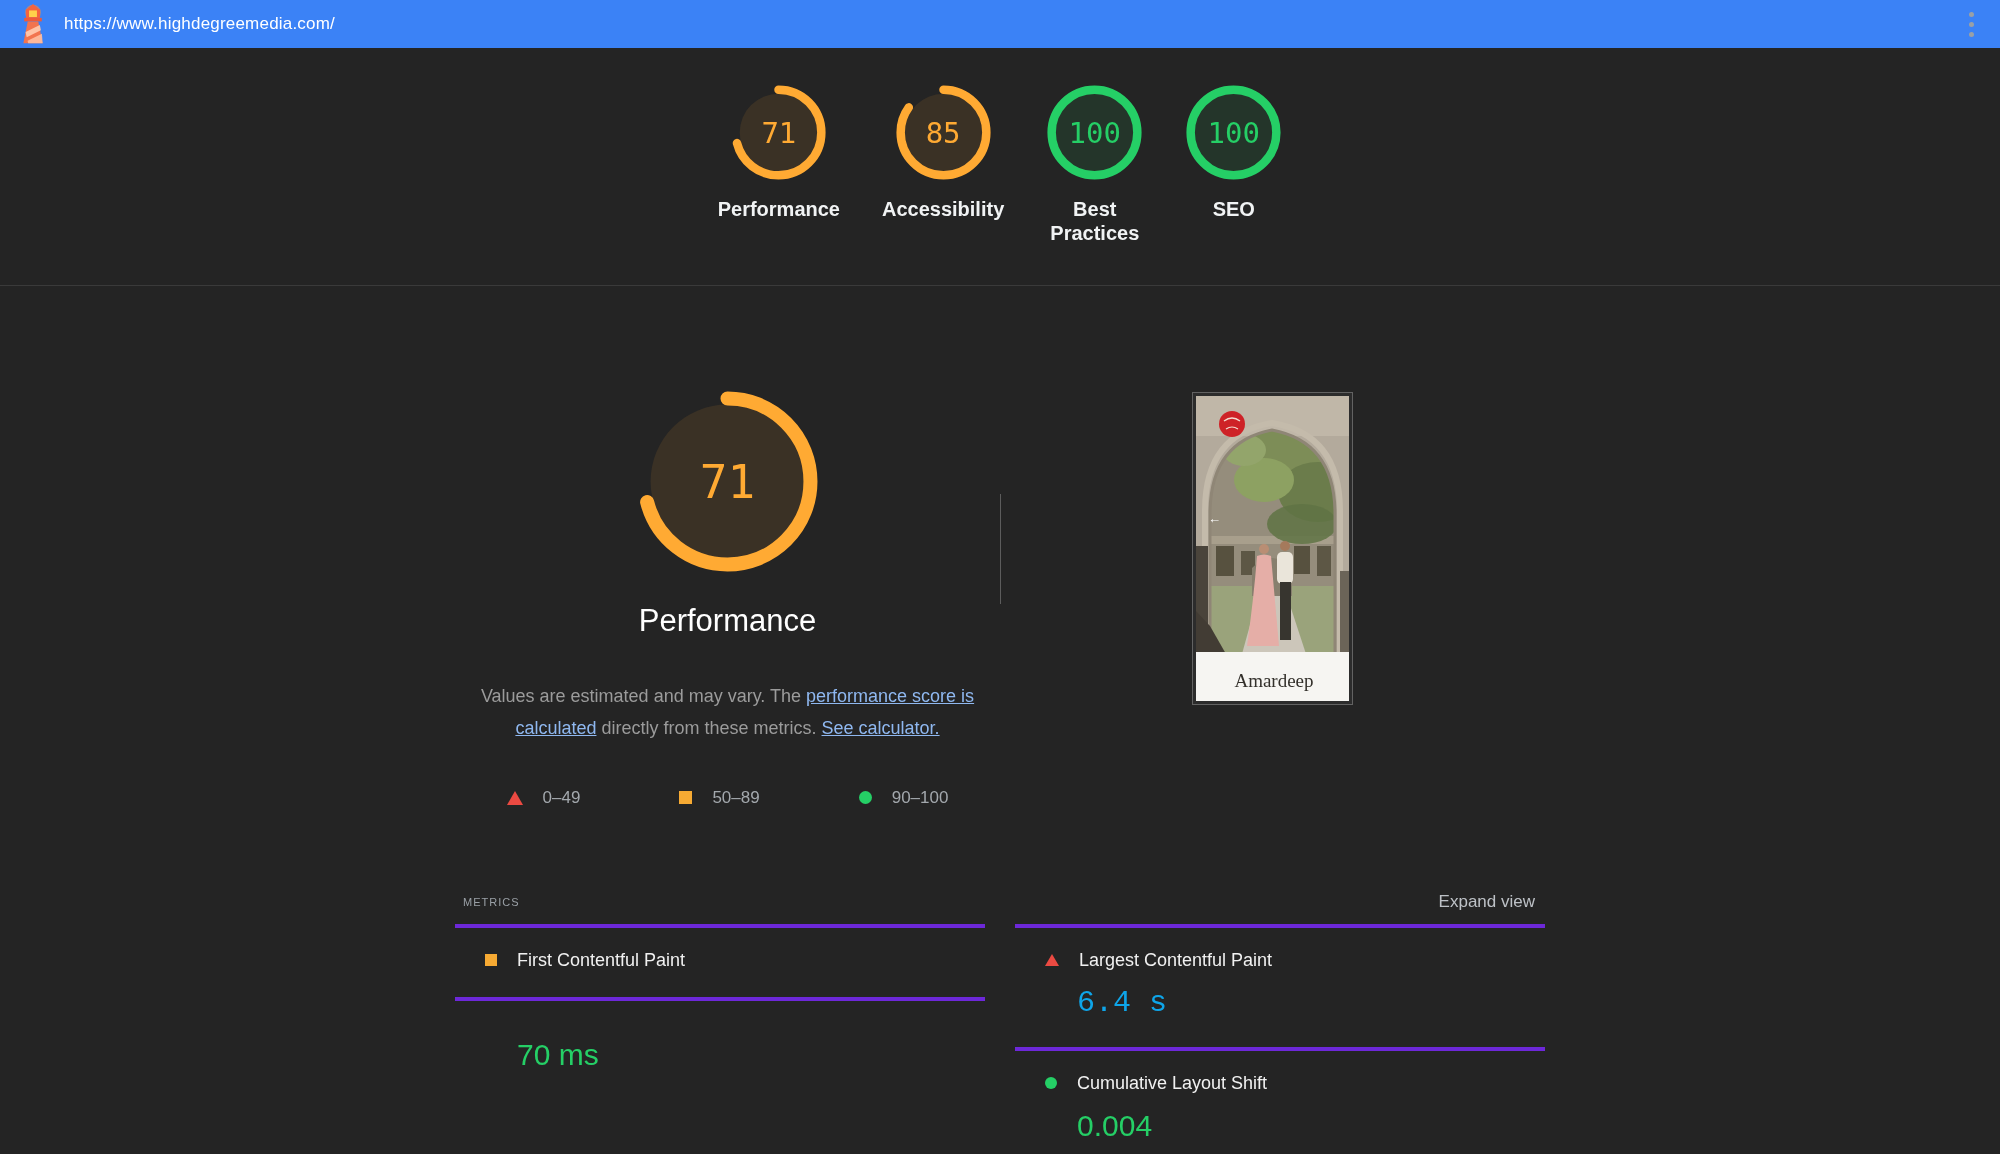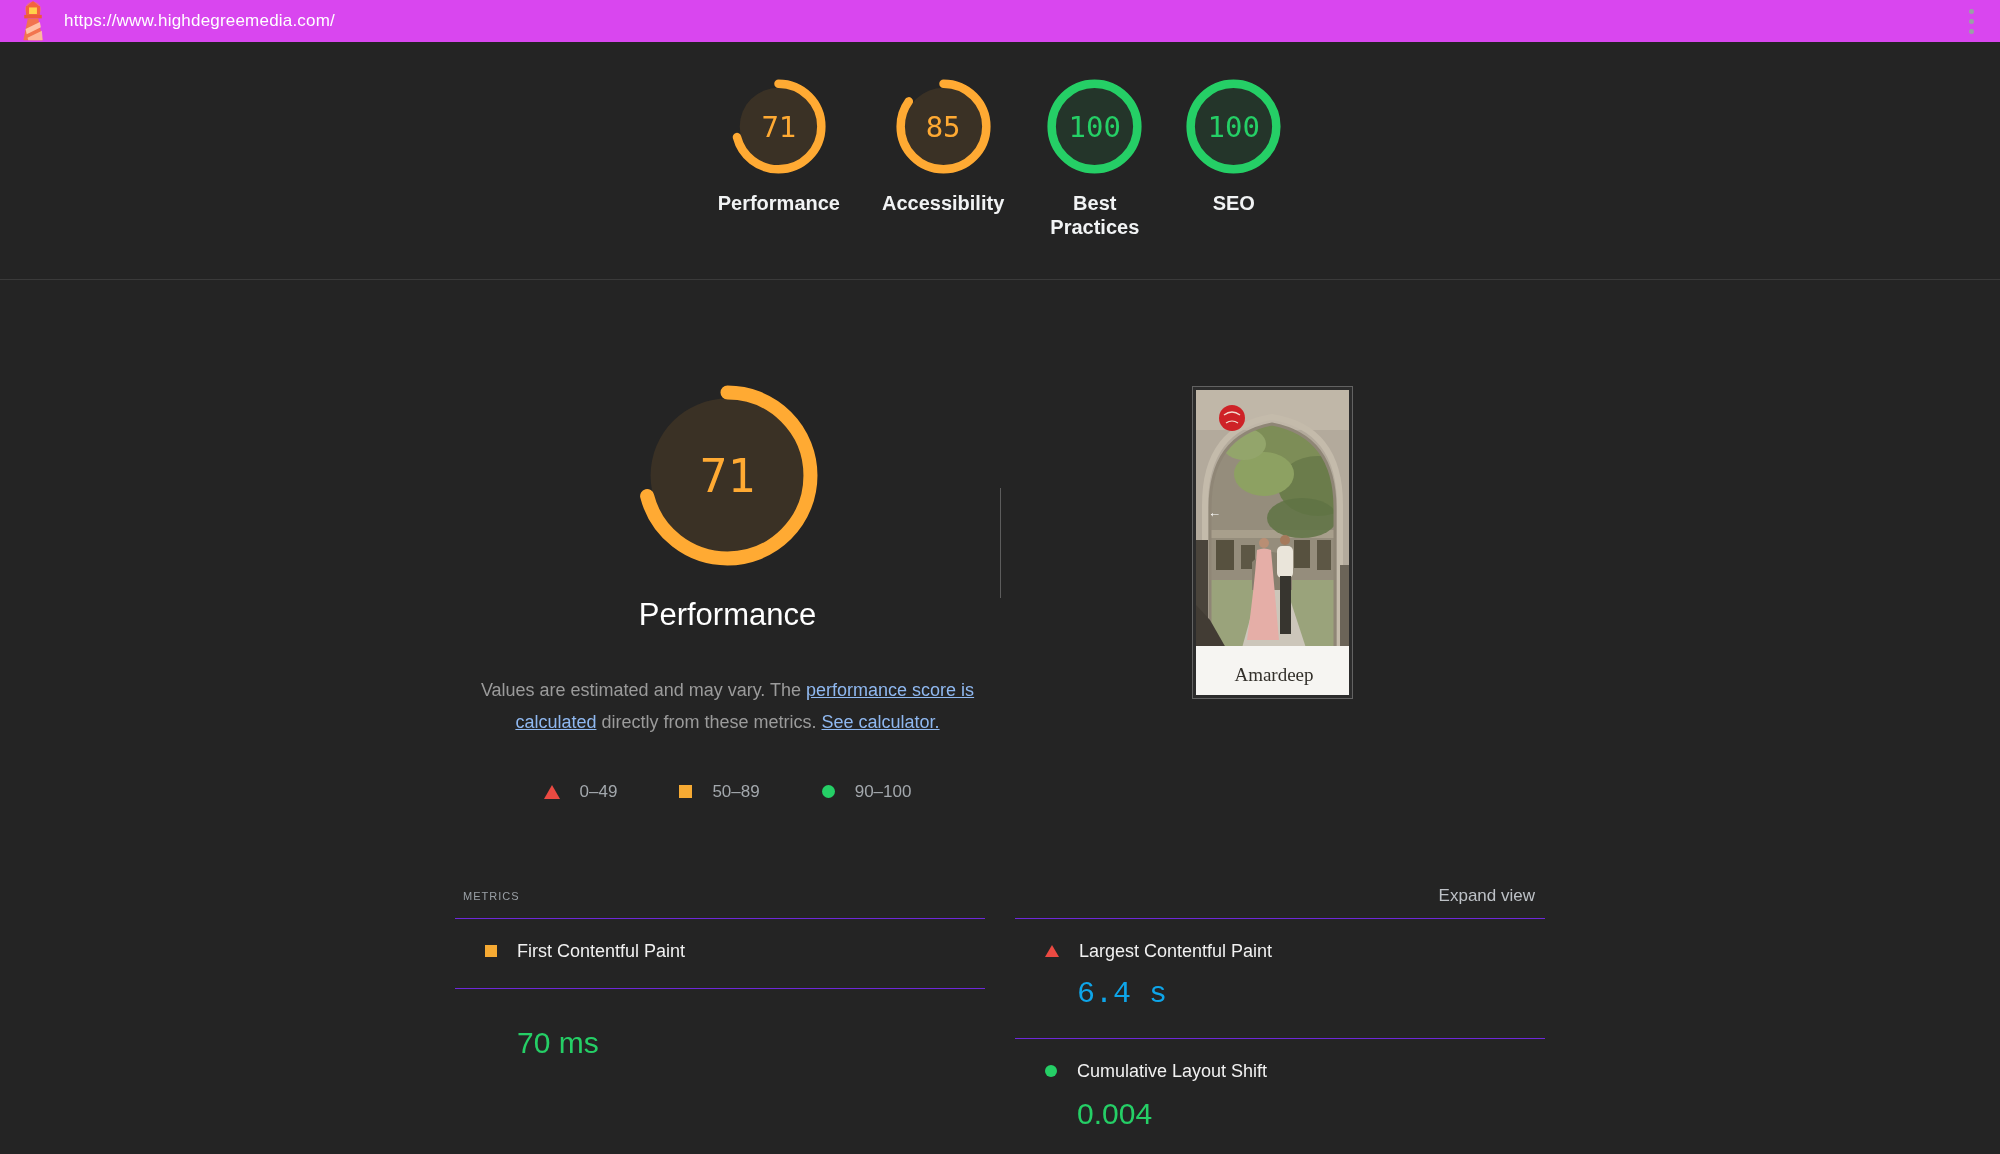--- a/index.html
+++ b/index.html
@@ -5,21 +5,21 @@
   html,body{margin:0;padding:0;overflow:hidden;}
   body{
     width:2000px;height:1154px;
     background:#242424;
     font-family:"Liberation Sans",sans-serif;
     color:#f1f3f4;
     position:relative;
   }
   
   .topbar{
-    height:42px;background:#d946ef;
+    height:48px;background:#3b82f6;
     display:flex;align-items:center;
     padding:0 20px 0 14px;box-sizing:border-box;
   }
   .lh-logo{width:38px;height:42px;margin-right:12px;flex:0 0 auto;}
   .url-text{font-size:17px;color:#fff;letter-spacing:.2px;}
   .topbar-spacer{flex:1;}
   .kebab{display:flex;flex-direction:column;gap:5px;padding:6px;cursor:pointer;}
   .kebab .dot{width:5px;height:5px;border-radius:50%;background:#9aa0a6;}
   
   .scores{
@@ -55,38 +55,38 @@
   .big-gauge{position:relative;width:181px;height:181px;}
   .big-gauge svg{width:100%;height:100%;display:block;}
   .big-gauge .gauge-arc{stroke-width:9.3;}
   .big-gauge .gauge-num{font-size:46px;}
   .perf-title{margin-top:30px;font-size:31px;font-weight:500;color:#ffffff;line-height:38px;}
   .perf-desc{
     margin-top:14px;width:505px;text-align:center;
     font-size:18px;line-height:32px;color:#9b9b9b;
   }
   .perf-desc a{color:#8fb8f0;text-decoration:underline;cursor:pointer;}
-  .legend{margin-top:26px;display:flex;align-items:center;gap:62px;}
+  .legend{margin-top:26px;display:flex;align-items:center;gap:99px;}
   .legend-item{display:flex;align-items:center;gap:20px;font-size:17px;color:#a3a8ad;}
   .icn-tri{width:0;height:0;border-left:8px solid transparent;border-right:8px solid transparent;border-bottom:14px solid #eb4a42;}
   .icn-sq{width:13px;height:13px;background:#f6aa33;}
   .icn-circ{width:13px;height:13px;border-radius:50%;background:#25cf66;}
   
   .thumb{
     border:1px solid #626262;background:#2c2c2c;padding:3px;cursor:pointer;
   }
   .thumb svg{display:block;width:153px;height:305px;}
   
   .metrics{width:1090px;margin:84px auto 0 auto;}
   .metrics-header{display:flex;justify-content:space-between;align-items:center;padding:0 10px 0 8px;}
   .metrics-title{font-size:11px;font-weight:500;letter-spacing:1px;color:#9aa0a6;}
   .expand-view{font-size:17px;color:#bdc1c6;cursor:pointer;}
   .metrics-grid{margin-top:12px;display:grid;grid-template-columns:1fr 1fr;column-gap:30px;}
   .metrics-col{border-bottom:1px solid #3a3a3a;}
-  .metric-row{border-top:1px solid #6d28d9;padding:22px 0 26px 30px;}
+  .metric-row{border-top:4px solid #6d28d9;padding:22px 0 26px 30px;}
   .metric-head{display:flex;align-items:center;gap:20px;}
   .metric-name{font-size:18px;color:#f1f1f1;}
   .m-icn{flex:0 0 auto;}
   .m-sq{width:12px;height:12px;background:#f6aa33;}
   .m-tri{width:0;height:0;border-left:7px solid transparent;border-right:7px solid transparent;border-bottom:12px solid #eb4a42;}
   .m-circ{width:12px;height:12px;border-radius:50%;background:#25cf66;}
   .metric-value{margin-top:14px;margin-left:32px;font-size:30px;line-height:36px;}
   .val-average{color:#ffaa33;}
   .val-fail{color:#0ea5e9;font-family:Liberation Mono, monospace;}
   .val-pass{color:#25cf66;}

